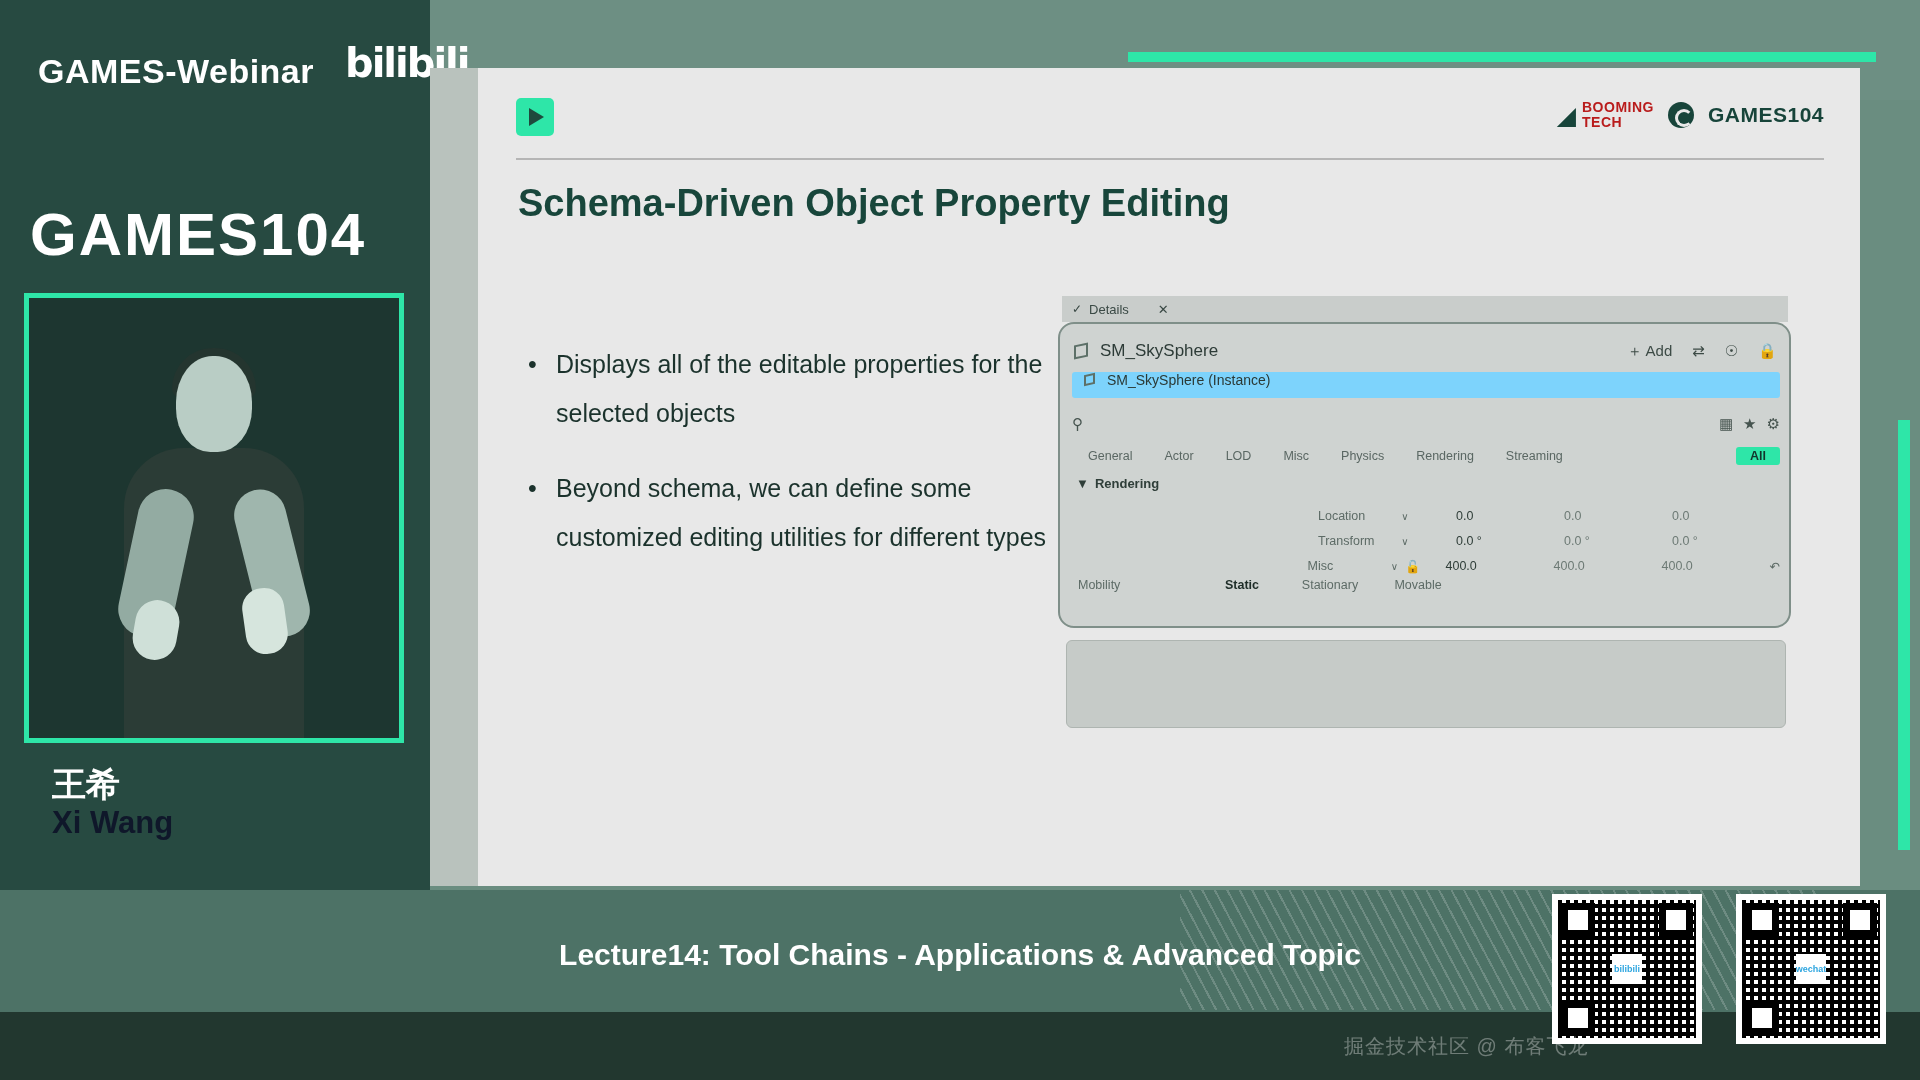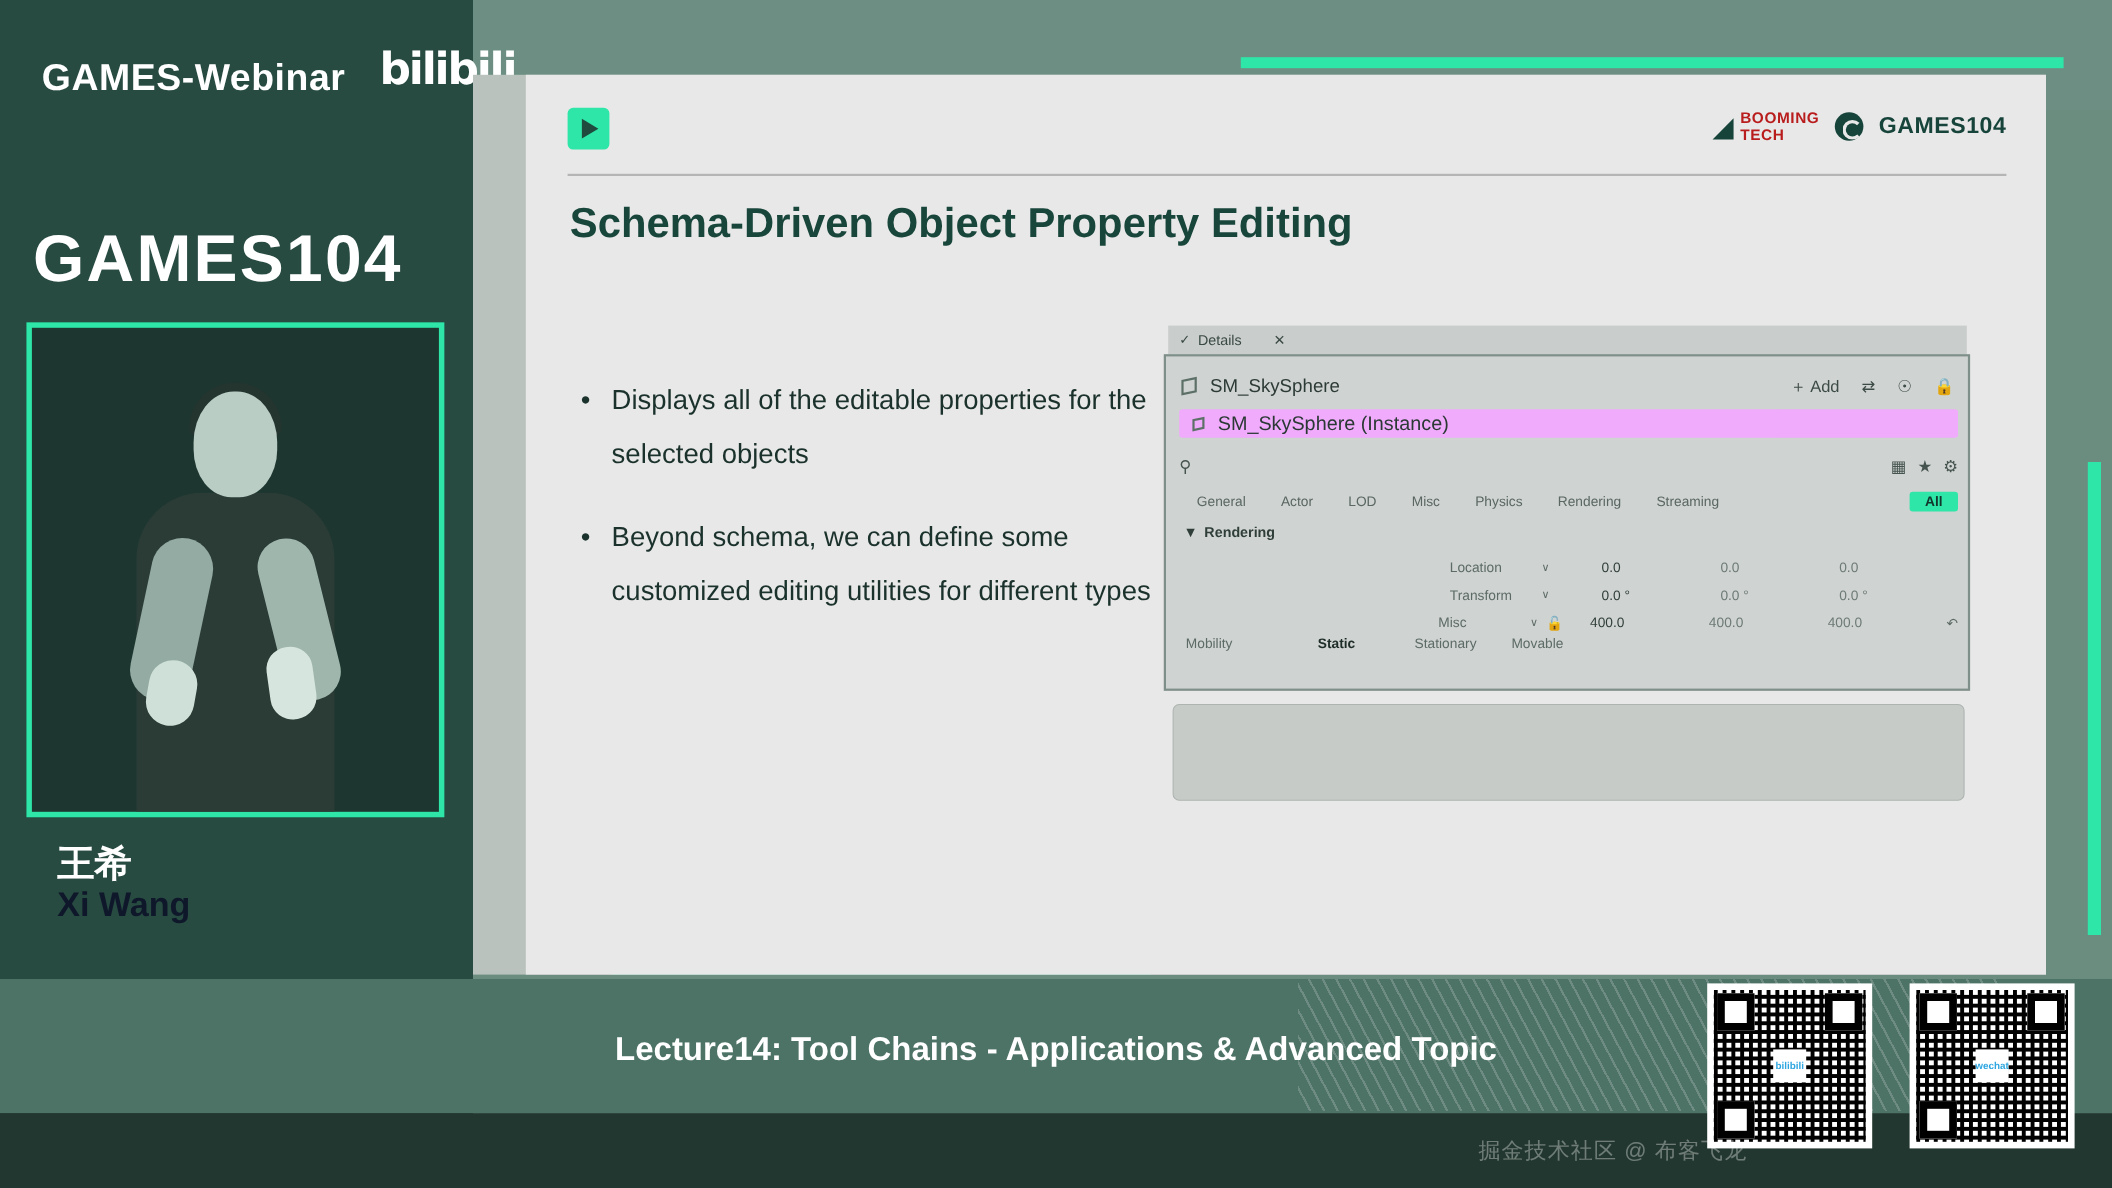--- a/index.html
+++ b/index.html
@@ -329,21 +329,21 @@
   .ue-tab .x {
     margin-left: 22px;
     font-size: 13px;
   }
   .ue-panel {
     position: absolute;
     left: 0; top: 26px;
     width: 733px; height: 306px;
     background: #cfd3d1;
     border: 2px solid #7f8f89;
-    border-radius: 0;
+    border-radius: 16px;
     box-sizing: border-box;
   }
   .ue-row-title {
     position: absolute;
     left: 12px; top: 12px;
     right: 12px;
     height: 30px;
     display: flex;
     align-items: center;
     font-size: 17px;
@@ -367,26 +367,26 @@
     display: flex;
     align-items: center;
     gap: 20px;
     font-size: 15px;
     color: #3d4b46;
   }
   .ue-instance-bar {
     position: absolute;
     left: 12px; top: 48px;
     width: 708px; height: 26px;
-    background: #f0abfc;
+    background: #7dd3fc;
     border-radius: 3px;
     display: flex;
-    align-items: center;
+    align-items: flex-start;
     padding-left: 10px;
-    font-size: 18px;
+    font-size: 14px;
     color: #2b3935;
     box-sizing: border-box;
   }
   .ue-instance-bar .cube-icon { width: 15px; height: 15px; }
   .ue-search-row {
     position: absolute;
     left: 12px; top: 86px;
     width: 708px; height: 28px;
     display: flex;
     align-items: center;
@@ -449,21 +449,21 @@
   .ue-mobility {
     position: absolute;
     left: 18px; top: 250px;
     width: 702px; height: 22px;
     display: flex;
     align-items: center;
     font-size: 12.5px;
     color: #5d6b66;
   }
   .ue-mobility .label { width: 120px; }
-  .ue-mobility .opt { width: 88px; }
+  .ue-mobility .opt { width: 88px; text-align: center; }
   .ue-mobility .opt.sel { color: #1e2d28; font-weight: bold; }
   .ue-lower {
     position: absolute;
     left: 8px; top: 344px;
     width: 720px; height: 88px;
     background: #c6cbc8;
     border-radius: 6px;
     border: 1px solid #aeb5b1;
     box-sizing: border-box;
   }

